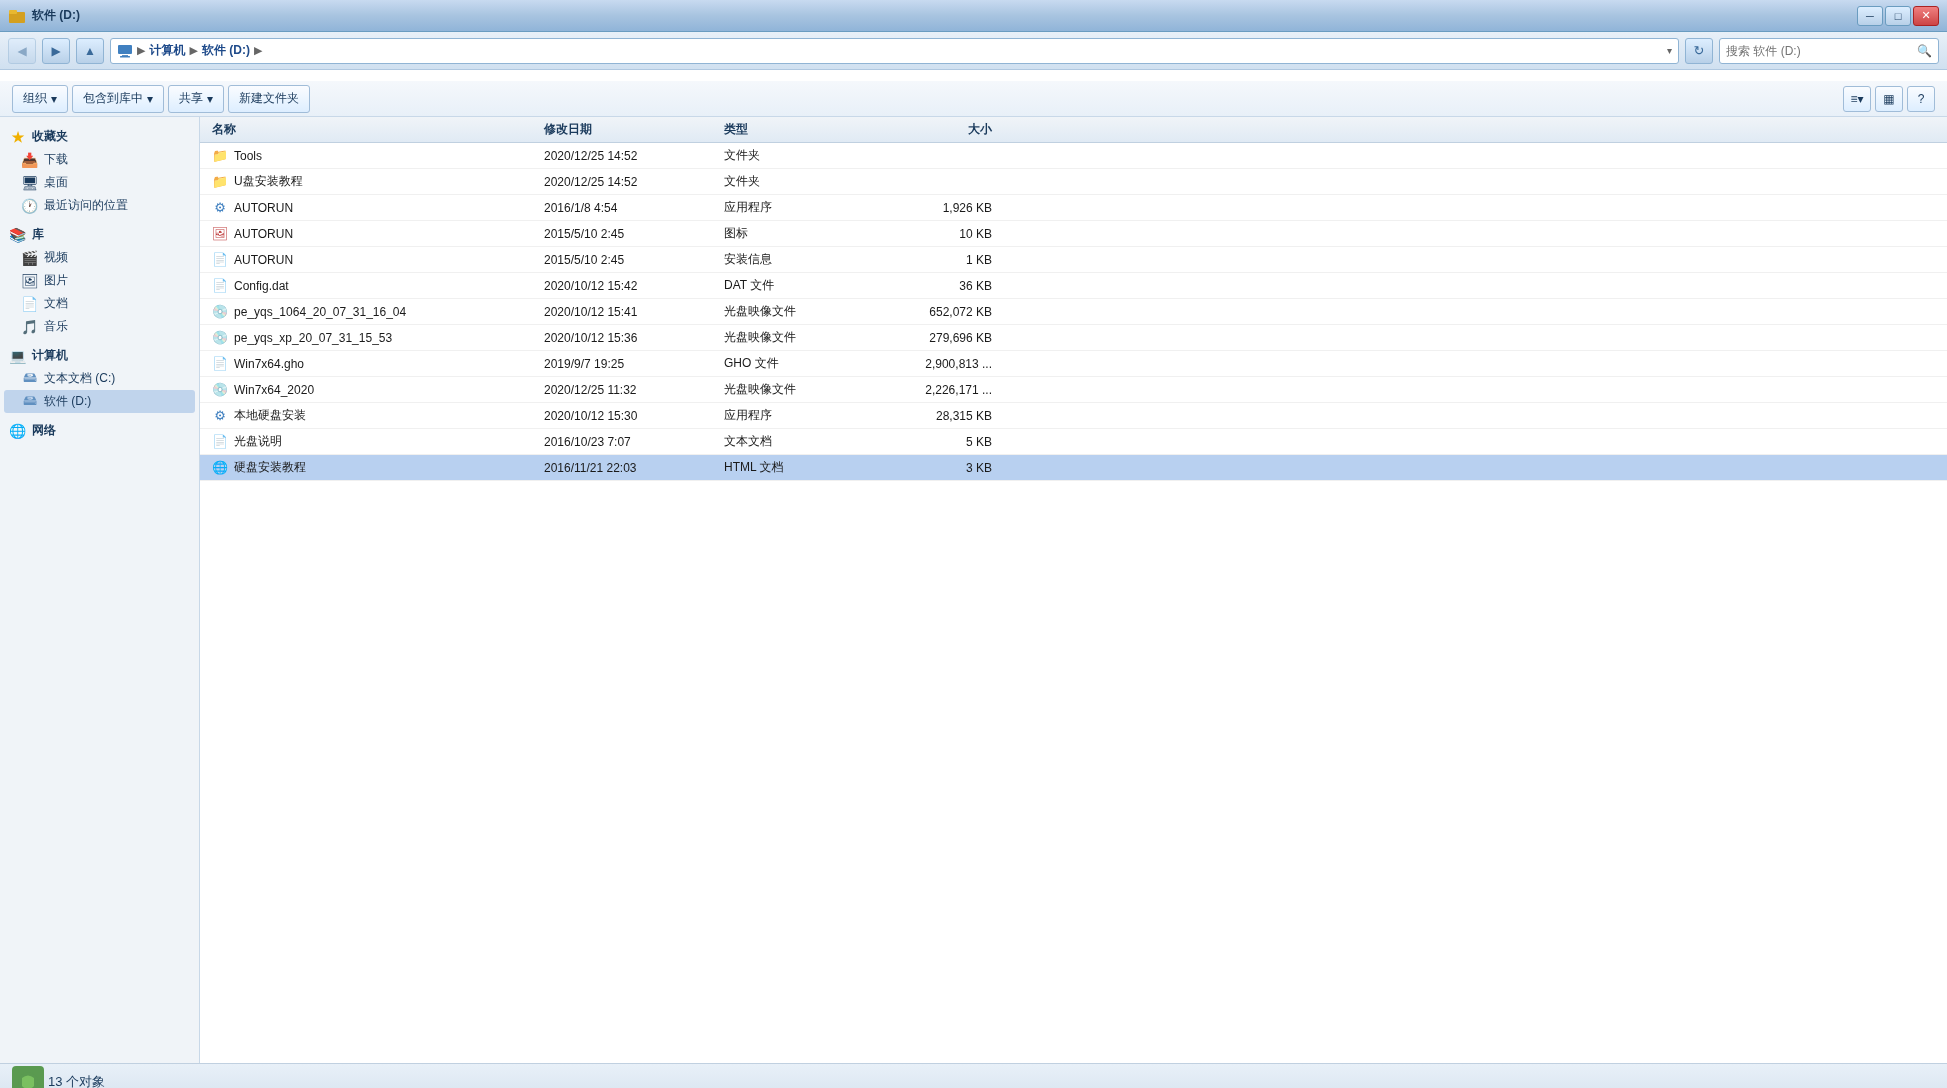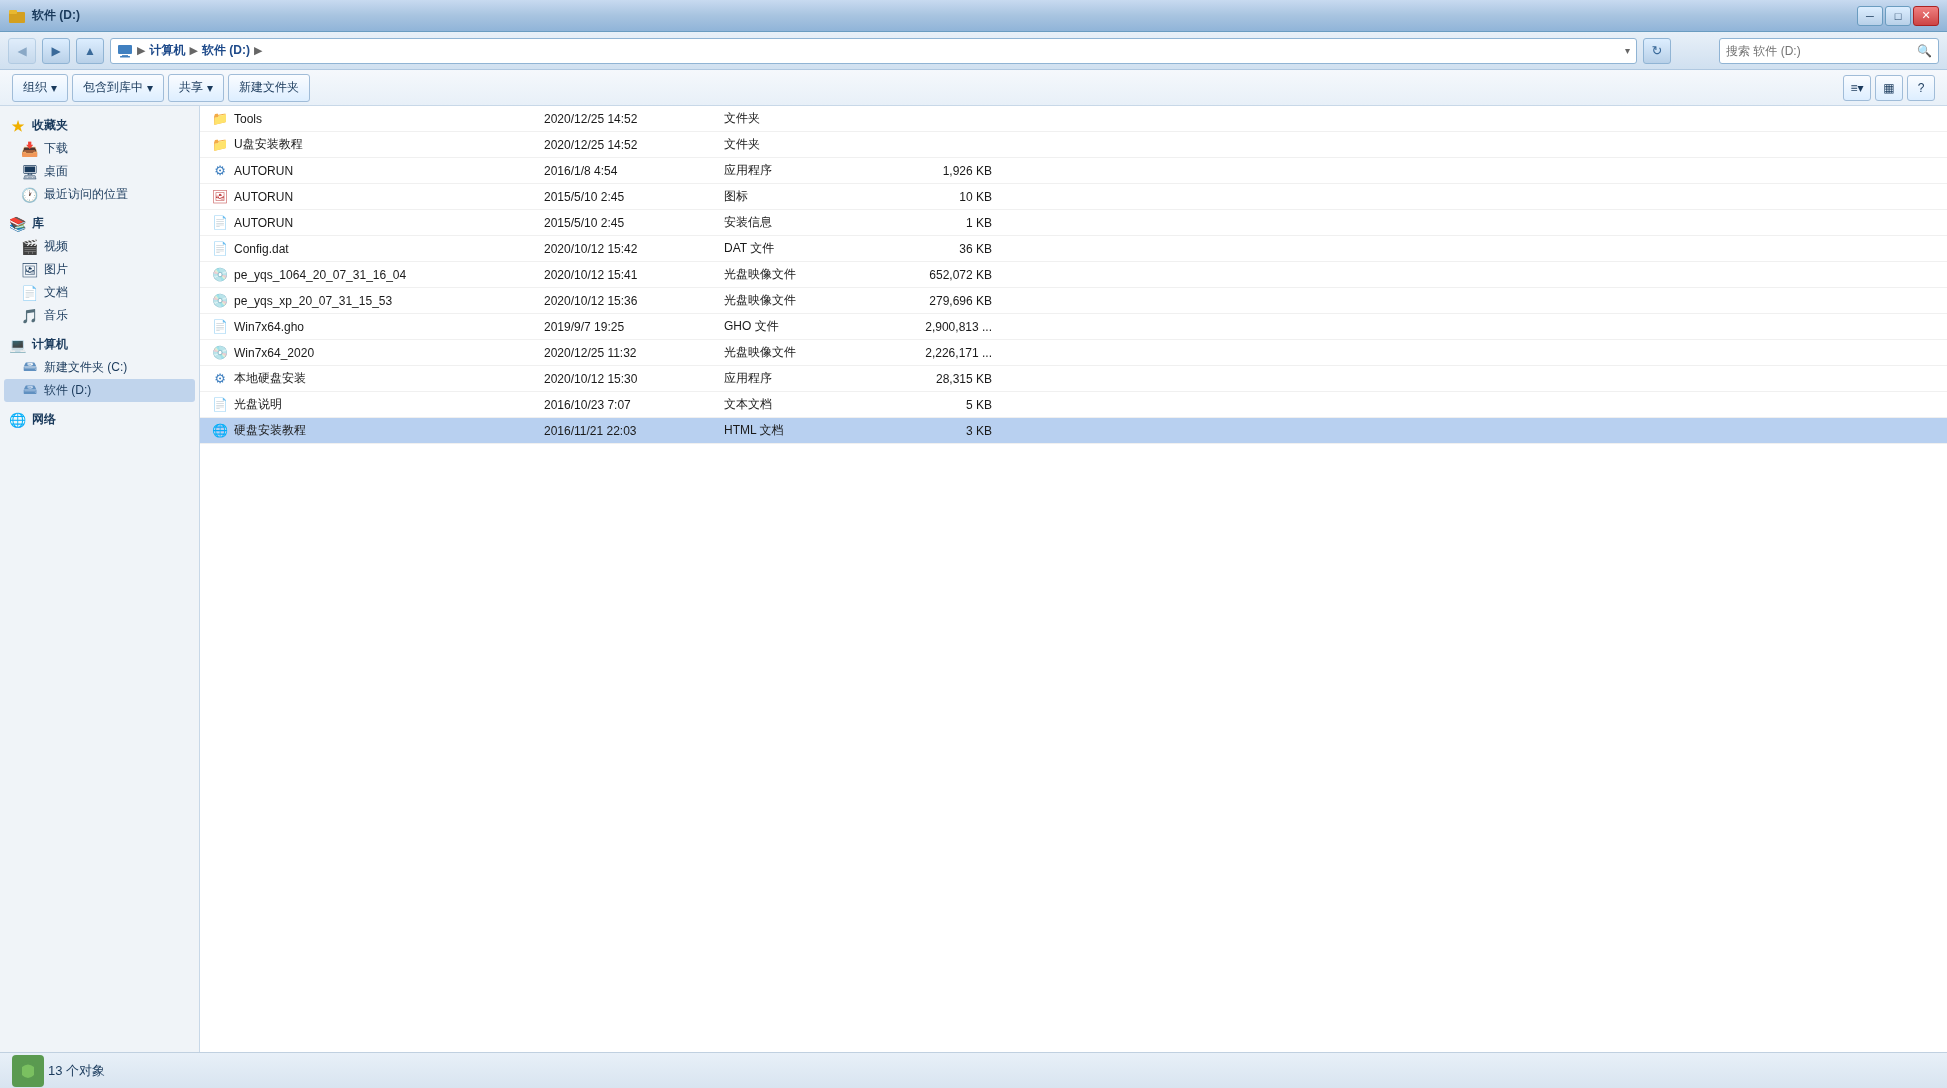--- a/index.html
+++ b/index.html
@@ -124,21 +124,20 @@
     }
     .search-box {
       width: 220px;
       height: 26px;
       background: #fff;
       border: 1px solid #90b4d4;
       border-radius: 3px;
       display: flex;
       align-items: center;
       padding: 0 6px;
-      margin-left: 42px;
     }
     .search-box input {
       border: none;
       outline: none;
       flex: 1;
       font-size: 12px;
       color: #999;
       font-family: inherit;
     }
     .search-icon-btn {
@@ -149,20 +148,21 @@
 
     
     .toolbar {
       height: 36px;
       background: linear-gradient(to bottom, #f5f8fc, #e8f0f8);
       border-bottom: 1px solid #c8d8e8;
       display: flex;
       align-items: center;
       padding: 0 12px;
       gap: 4px;
+      margin-top: 11px;
     }
     .toolbar-btn {
       height: 28px;
       padding: 0 10px;
       background: linear-gradient(to bottom, #fafcff, #ddeeff);
       border: 1px solid #a0bcd8;
       border-radius: 3px;
       cursor: pointer;
       display: flex;
       align-items: center;
@@ -444,39 +444,45 @@
       </div>
     </div>
 
     <div class="sidebar-section">
       <div class="sidebar-header">
         <span class="sidebar-icon computer-icon">💻</span>
         <span>计算机</span>
       </div>
       <div class="sidebar-item">
         <span class="sidebar-icon drive-icon">🖴</span>
-        <span>新建文件夹 (C:)</span>
+        <span>文本文档 (C:)</span>
       </div>
       <div class="sidebar-item selected">
         <span class="sidebar-icon drive-icon">🖴</span>
         <span>软件 (D:)</span>
       </div>
     </div>
 
     <div class="sidebar-section">
       <div class="sidebar-header">
         <span class="sidebar-icon network-icon">🌐</span>
         <span>网络</span>
       </div>
     </div>
 
   </div>
 
   <div class="file-area">
 
+    <div class="file-list-header">
+      <div class="col-name">名称</div>
+      <div class="col-date">修改日期</div>
+      <div class="col-type">类型</div>
+      <div class="col-size">大小</div>
+    </div>
 
     <div id="file-rows-container">
     <div class="file-row">
       <div class="col-name">
         <span class="file-icon" style="color:#d4a020">📁</span>
         <span>Tools</span>
       </div>
       <div class="col-date">2020/12/25 14:52</div>
       <div class="col-type">文件夹</div>
       <div class="col-size"></div>

